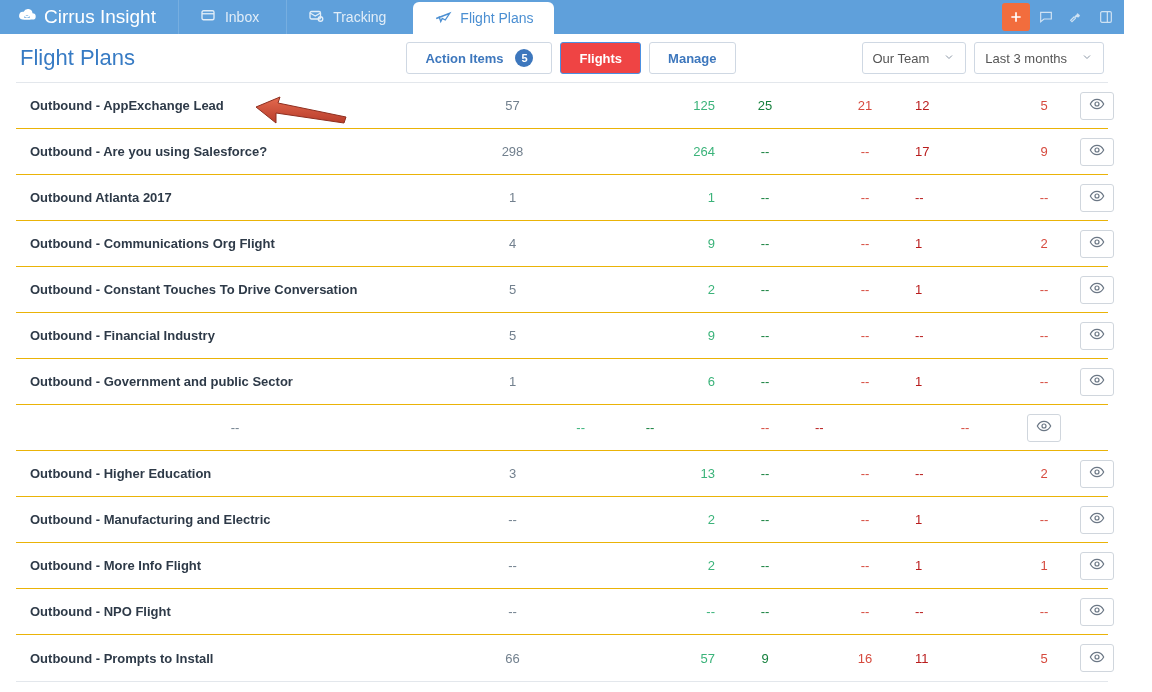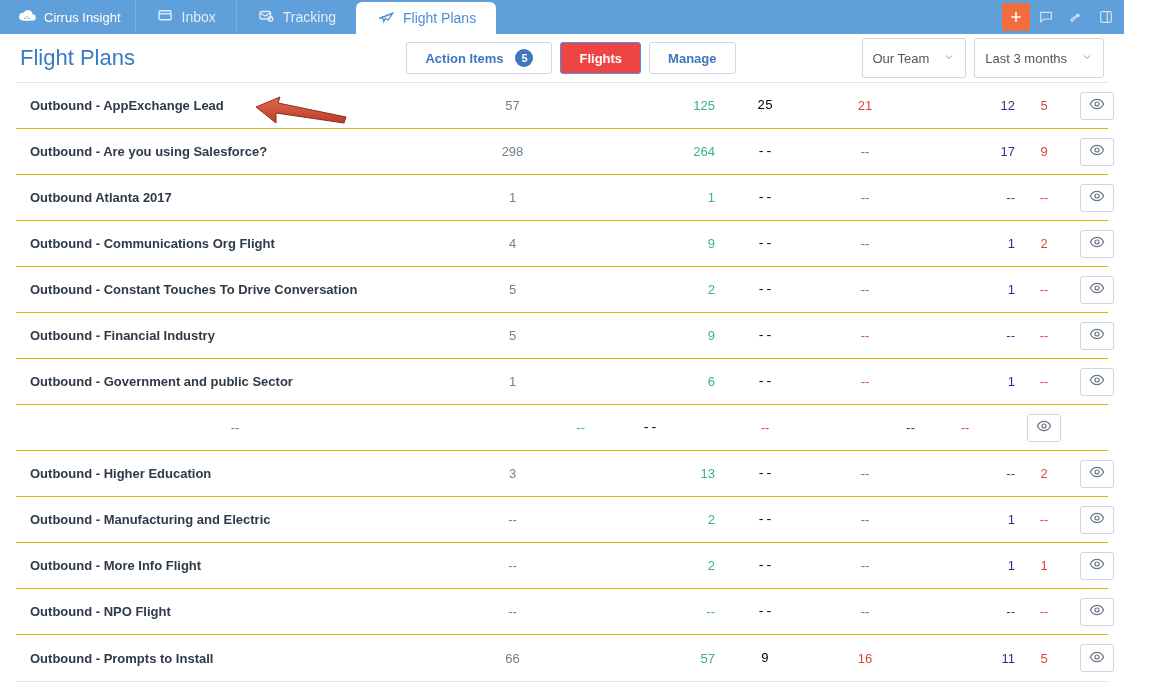--- a/index.html
+++ b/index.html
@@ -11,30 +11,31 @@
       display: flex;
       align-items: center;
       padding-left: 6px;
       width: 1124px;
     }
     .brand {
       display: flex;
       align-items: center;
       gap: 6px;
       color: #fff;
-      font-size: 13px;
+      font-size: 19px;
       font-weight: 500;
       padding: 0 10px;
       height: 100%;
     }
     .brand svg { width: 22px; height: 22px; }
     .topnav {
       display: flex;
       height: 100%;
-      margin-left: 4px;
+      margin-left: 12px;
+      gap: 7px;
     }
     .topnav-item {
       display: flex;
       align-items: center;
       gap: 8px;
       padding: 0 20px;
       color: #e1edf8;
       font-size: 14px;
       cursor: pointer;
       border-left: 1px solid rgba(255,255,255,0.15);
@@ -102,21 +103,21 @@
     .badge-count {
       background: #3d77bd;
       color: #fff;
       border-radius: 50%;
       width: 18px; height: 18px;
       font-size: 11px;
       display: inline-flex;
       align-items: center; justify-content: center;
     }
     .select {
-      height: 40px;
+      height: 32px;
       border: 1px solid #cfd8e3;
       border-radius: 3px;
       background: #fff;
       padding: 0 10px;
       font-size: 13px;
       color: #555;
       display: flex;
       align-items: center;
       gap: 14px;
       cursor: pointer;
@@ -140,23 +141,23 @@
       align-items: center;
       height: 46px;
       border-bottom: 1px solid #eab308;
       padding-left: 14px;
       font-size: 13px;
     }
     .row:last-child { border-bottom: none; }
     .name { color: #2e3a48; font-weight: 600; font-size: 13px; }
     .num { text-align: center; color: #72808e; }
     .c-green { color: #3bb37a; text-align: right; }
-    .c-orange { color: #000000; text-align: center; font-family: Liberation Mono, monospace; }
+    .c-orange { color: #15803d; text-align: center; }
     .c-red { color: #d64a3e; text-align: center; }
-    .c-light-green { color: #4c1d95; text-align: right; }
+    .c-light-green { color: #b91c1c; text-align: left; }
     .eye-cell { display:flex; justify-content:center; }
     .eye-btn {
       width: 34px; height: 28px;
       border: 1px solid #d0d6dd;
       border-radius: 3px;
       display: flex; align-items:center; justify-content:center;
       color: #6b7785;
       cursor: pointer;
     }
 

